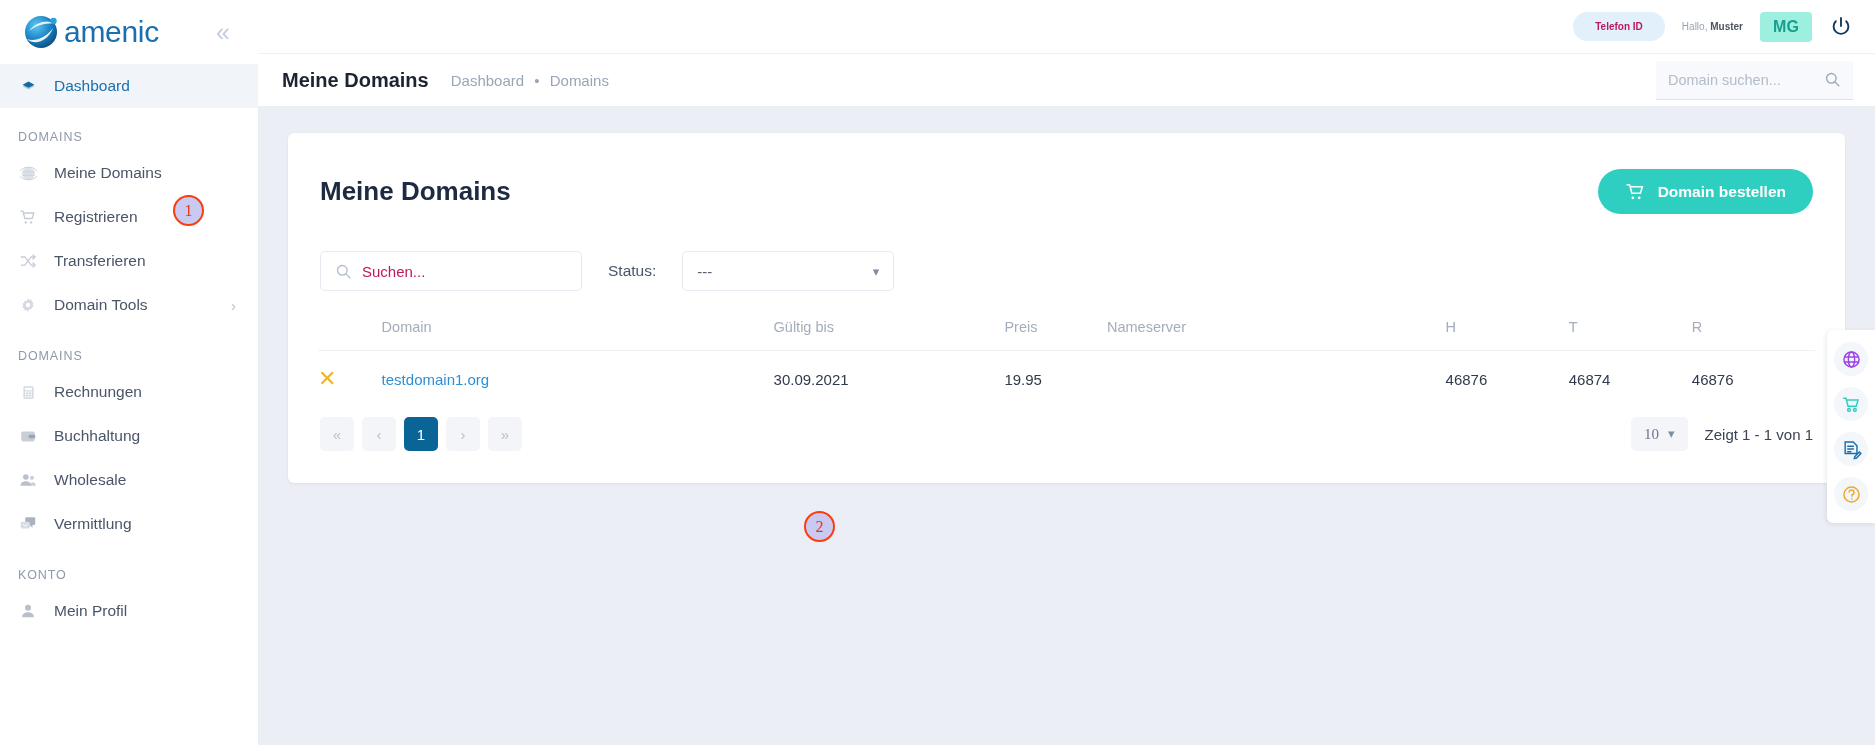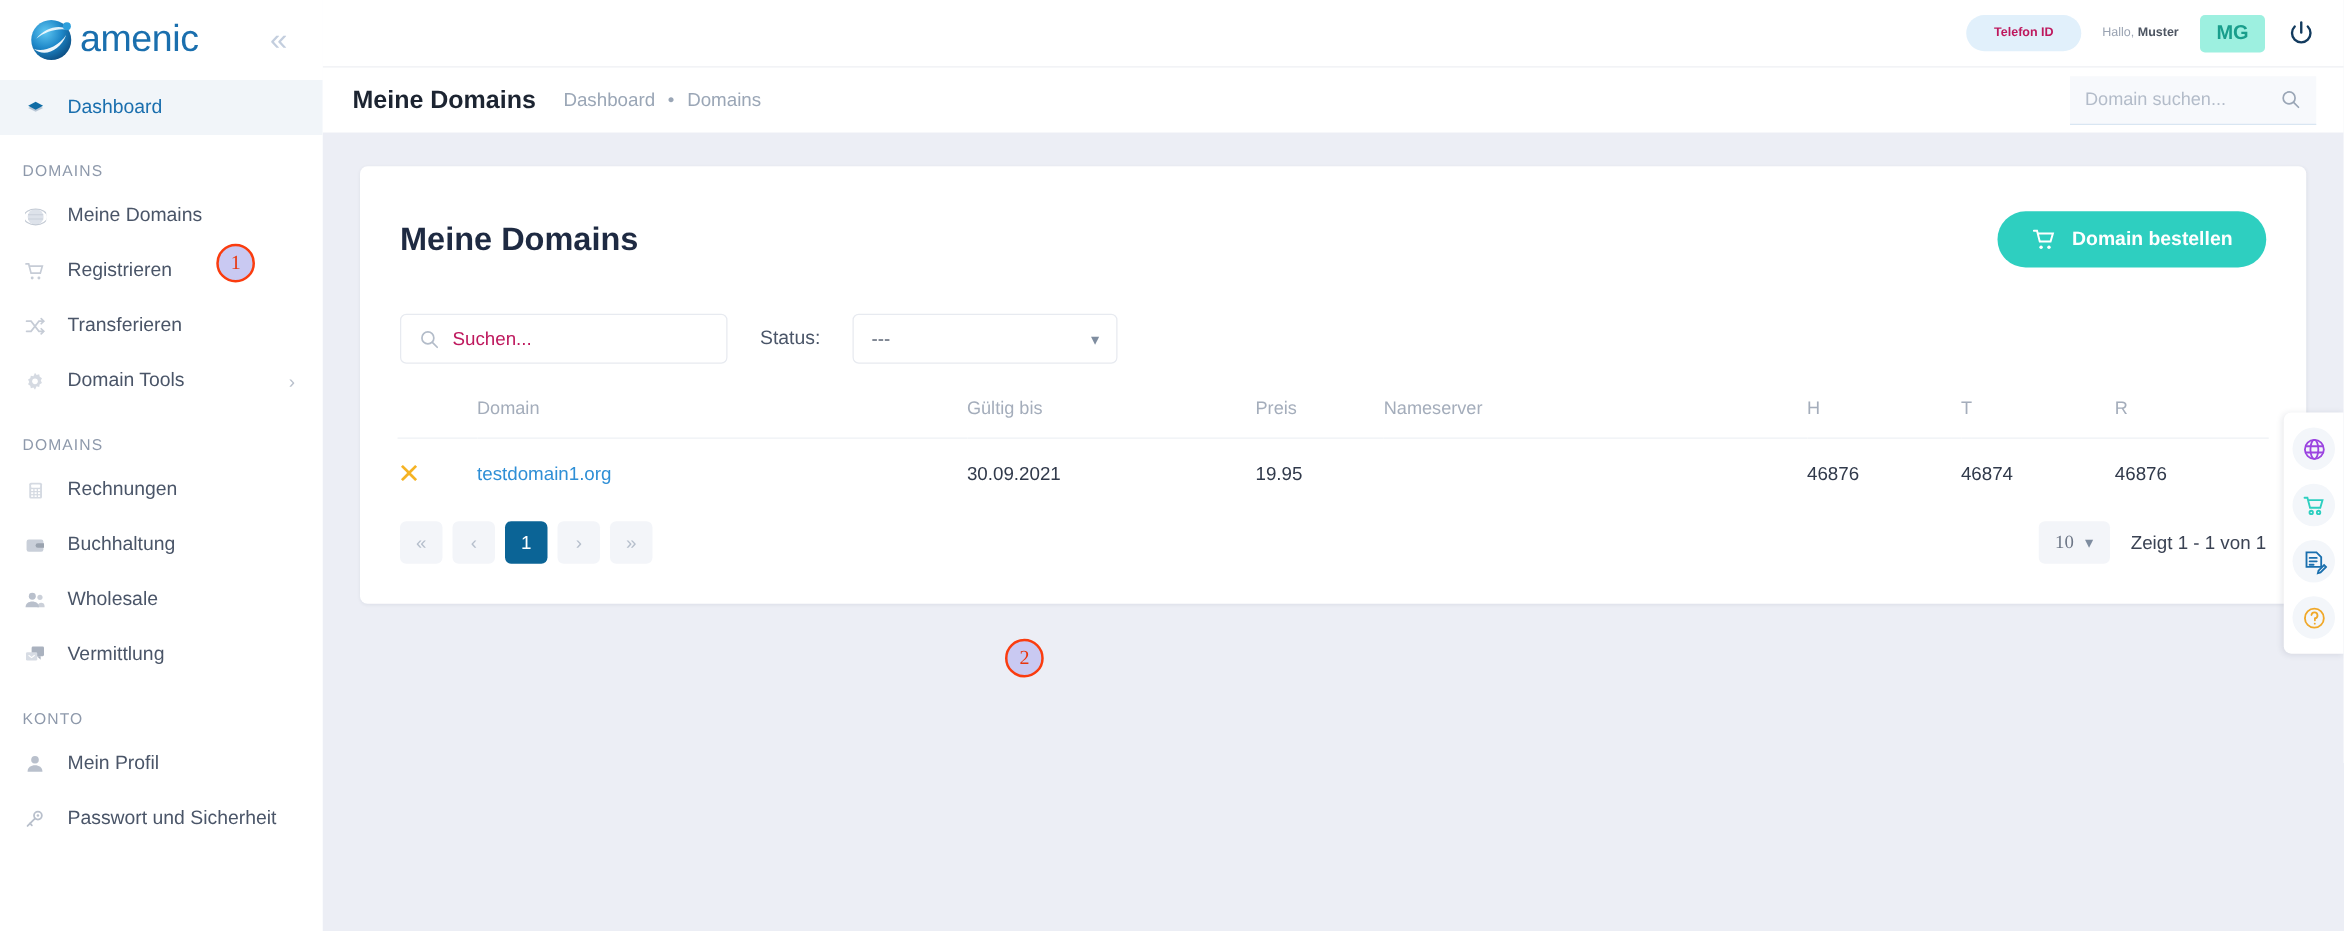--- a/index.html
+++ b/index.html
@@ -387,31 +387,20 @@
       <div class="nav-item">
         <span class="nav-ic">
           <svg viewBox="0 0 20 20" width="18" height="18" fill="#b9c0cc">
             <circle cx="10" cy="6.4" r="3.4"></circle>
             <path d="M3.4 17 c0 -3.7 3 -5.6 6.6 -5.6 s6.6 1.9 6.6 5.6 Z"></path>
           </svg>
         </span>
         <span class="nav-label">Mein Profil</span>
       </div>
 
-      <div class="nav-item">
-        <span class="nav-ic">
-          <svg viewBox="0 0 20 20" width="18" height="18" fill="none" stroke="#b9c0cc" stroke-width="1.6" stroke-linecap="round">
-            <circle cx="12.6" cy="7.2" r="3.5"></circle>
-            <circle cx="12.6" cy="7.2" r="1.1" fill="#b9c0cc" stroke="none"></circle>
-            <path d="M10.1 9.7 L3.4 16.4"></path>
-            <path d="M5.6 14.2 l1.6 1.6"></path>
-          </svg>
-        </span>
-        <span class="nav-label">Passwort und Sicherheit</span>
-      </div>
 
     </nav>
 
     <div class="badge badge-1">1</div>
   </aside>
 
   <section class="main">
 
     <header class="topbar">
       <div class="pill-telefon">Telefon ID</div>

